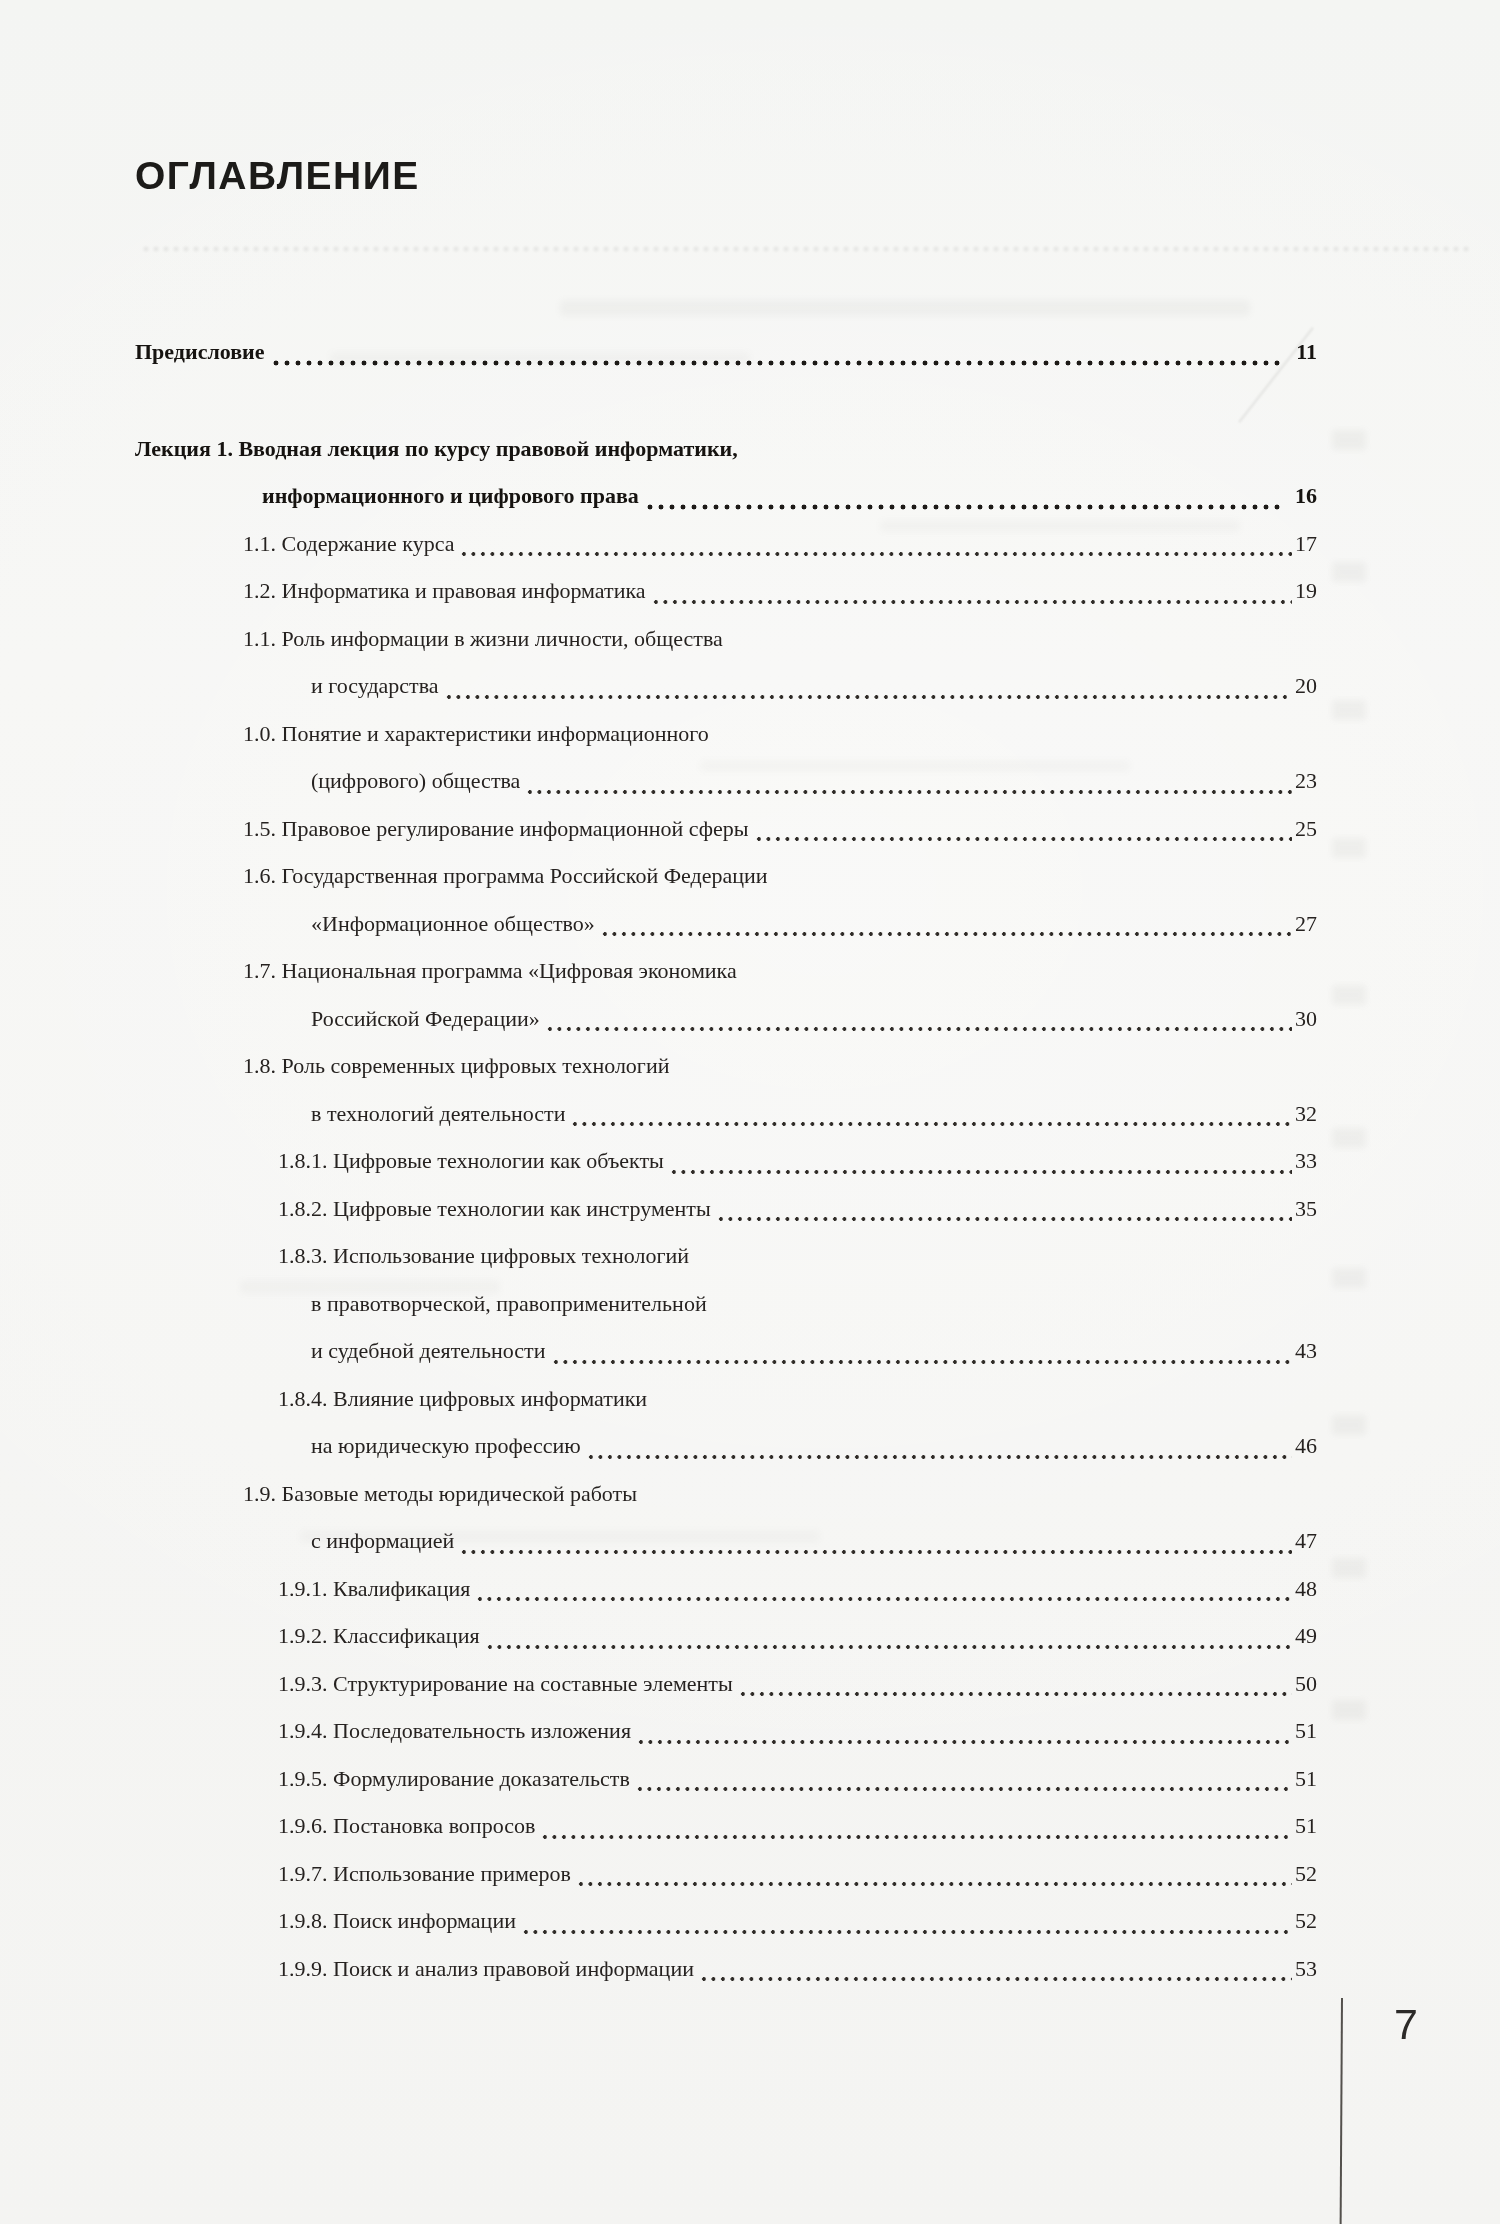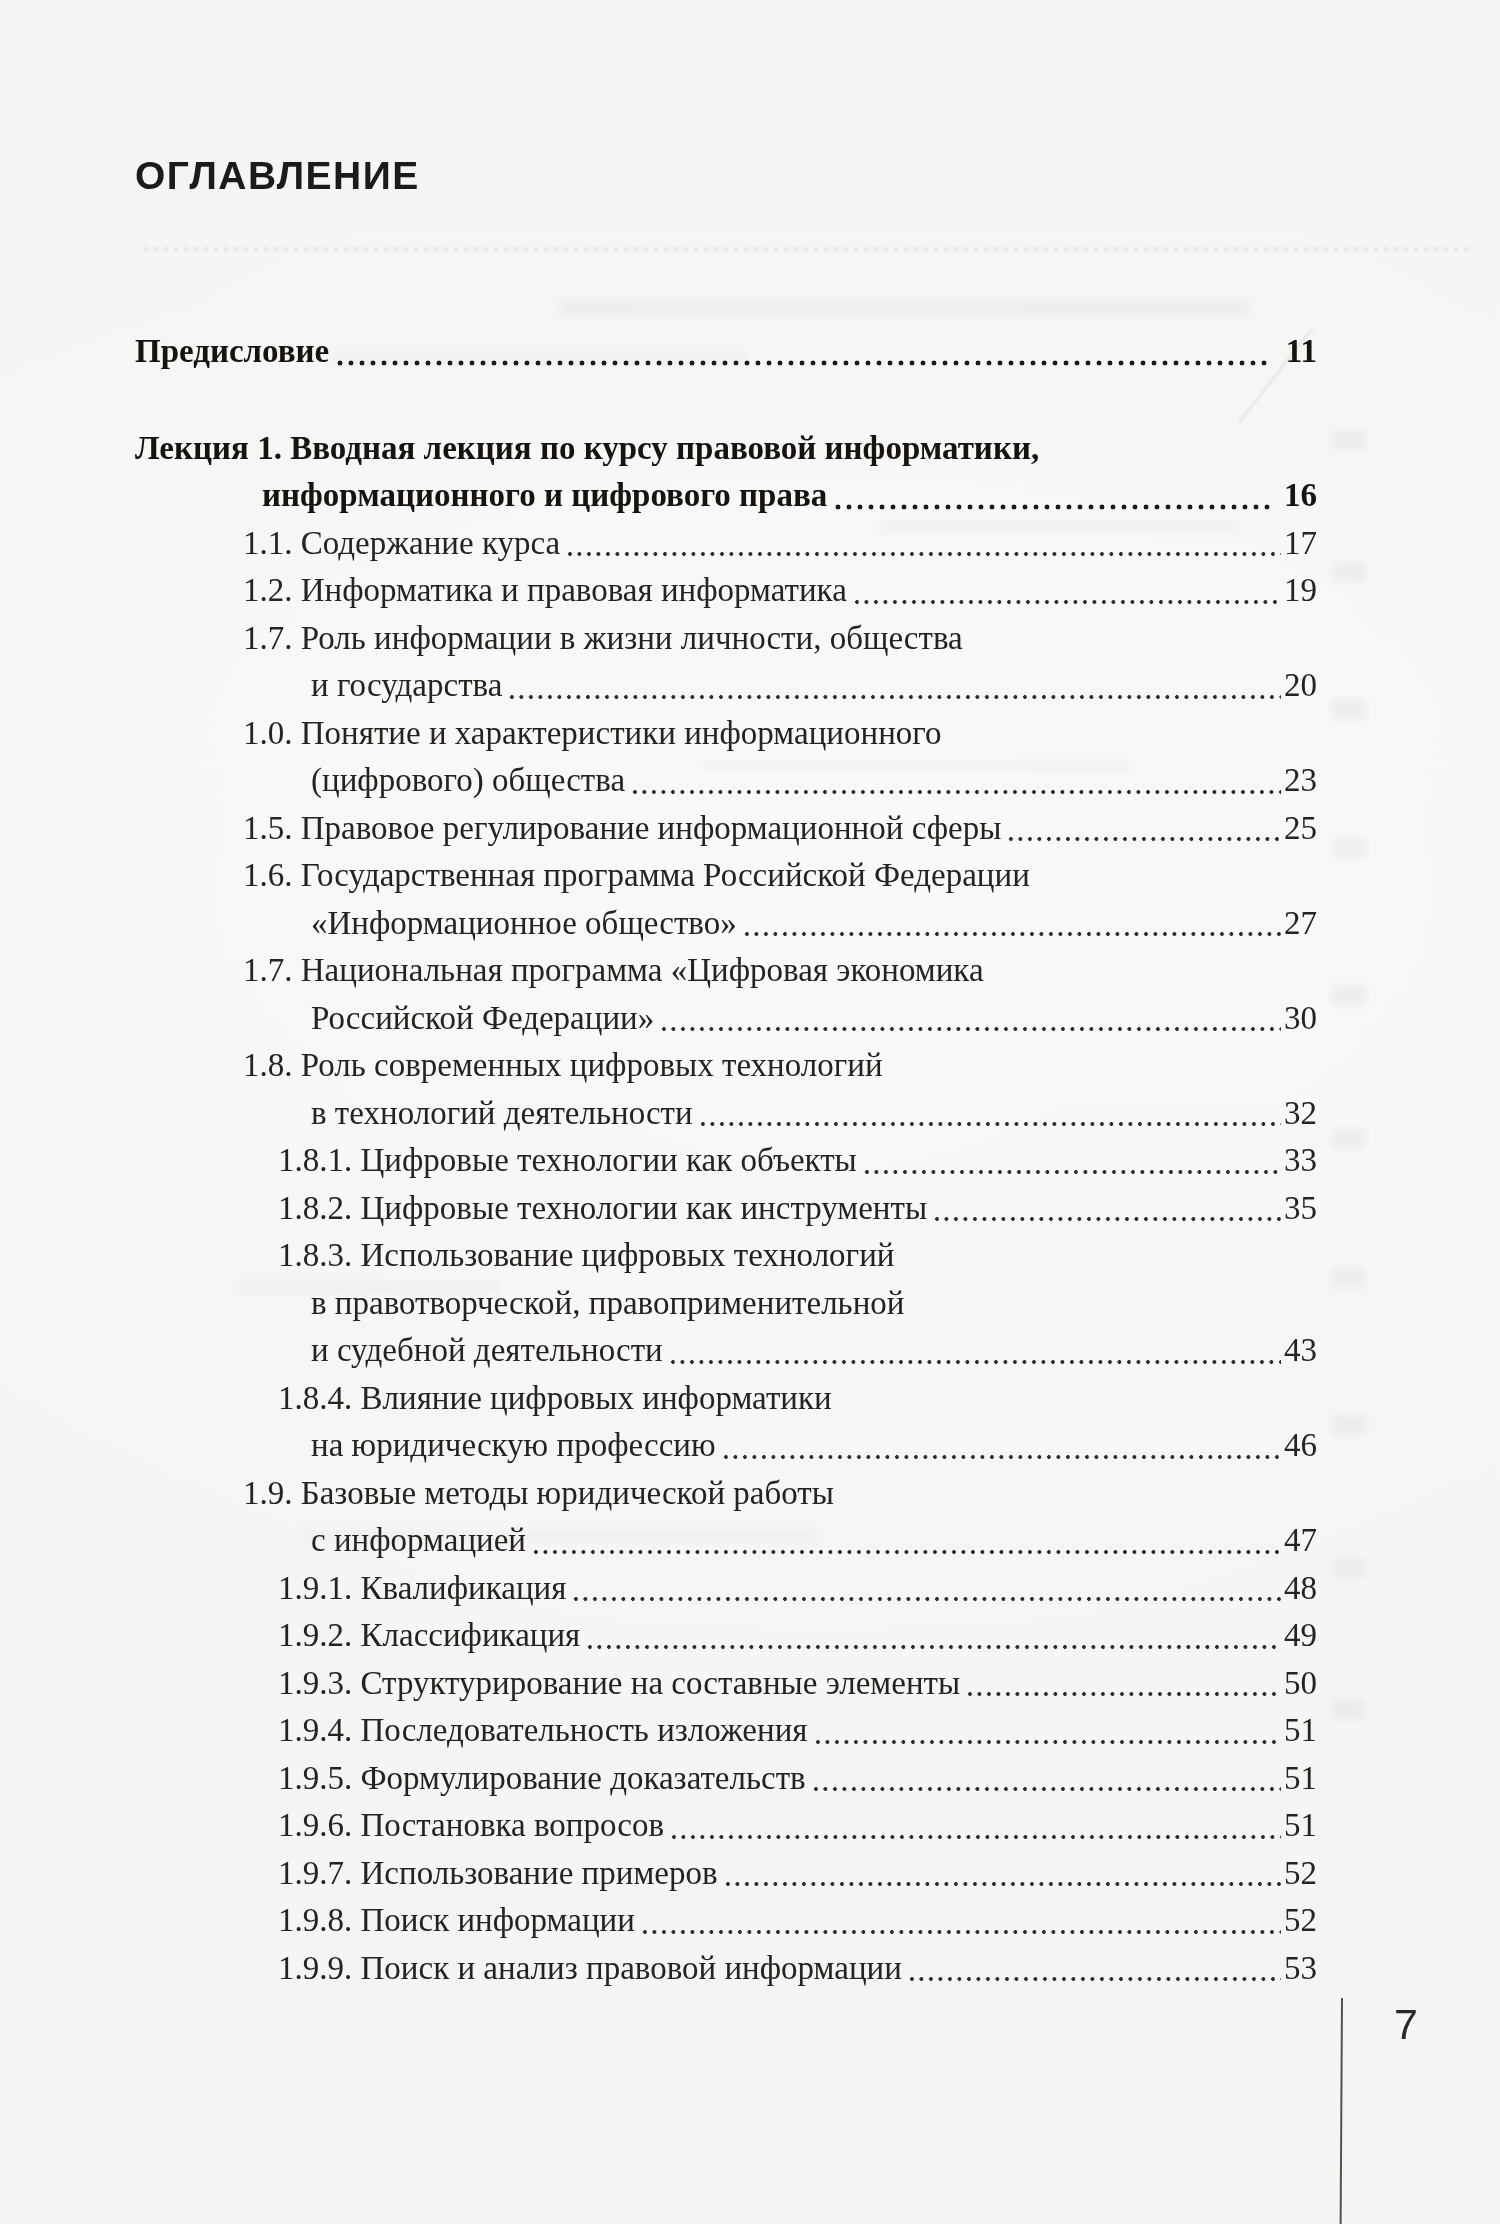--- a/index.html
+++ b/index.html
@@ -17,21 +17,21 @@
     position:absolute;left:135px;top:128px;
     font-family:"Liberation Sans","DejaVu Sans",sans-serif;
     font-weight:700;font-size:39px;letter-spacing:1.5px;color:#1c1b19;
   }
   .toc{
     position:absolute;left:135px;top:328px;width:1182px;
   }
   .row{
     display:flex;align-items:baseline;
     height:47.5px;line-height:47.5px;
-    font-size:33px;color:#262220;
+    font-size:22px;color:#262220;
     white-space:nowrap;
   }
   .row.gap{margin-top:49px;}
   .row.b{font-weight:700;color:#161310;}
   .lbl.l0{padding-left:0;}
   .lbl.wlek{padding-left:127px;}
   .lbl.l1{padding-left:108px;}
   .lbl.l2{padding-left:143px;text-align:right;}
   .lbl.w{padding-left:176px;}
   .leader{
@@ -128,21 +128,21 @@
       <span class="pg">17</span>
     </div>
 
     <div class="row">
       <span class="lbl l1">1.2. Информатика и правовая информатика</span>
       <span class="leader"></span>
       <span class="pg">19</span>
     </div>
 
     <div class="row">
-      <span class="lbl l1">1.7. Роль информации в жизни личности, общества</span>
+      <span class="lbl l1">1.1. Роль информации в жизни личности, общества</span>
     </div>
     <div class="row">
       <span class="lbl w">и государства</span>
       <span class="leader"></span>
       <span class="pg">20</span>
     </div>
 
     <div class="row">
       <span class="lbl l1">1.0. Понятие и характеристики информационного</span>
     </div>

